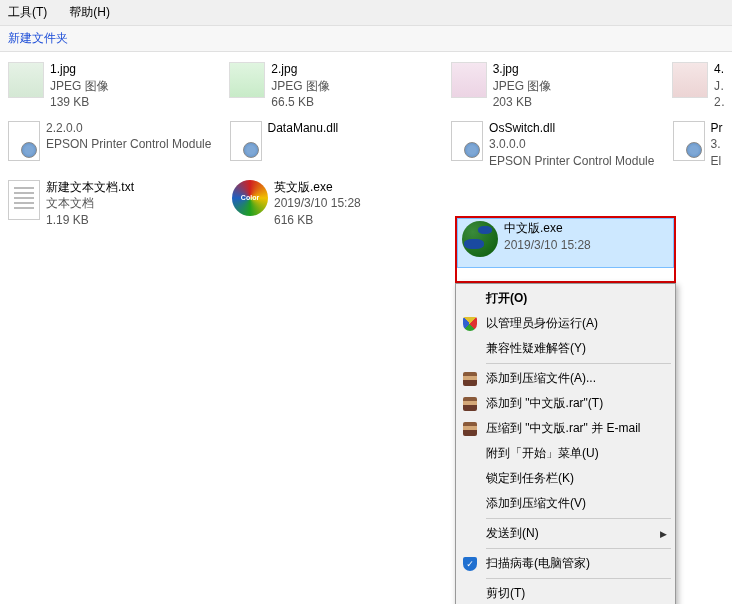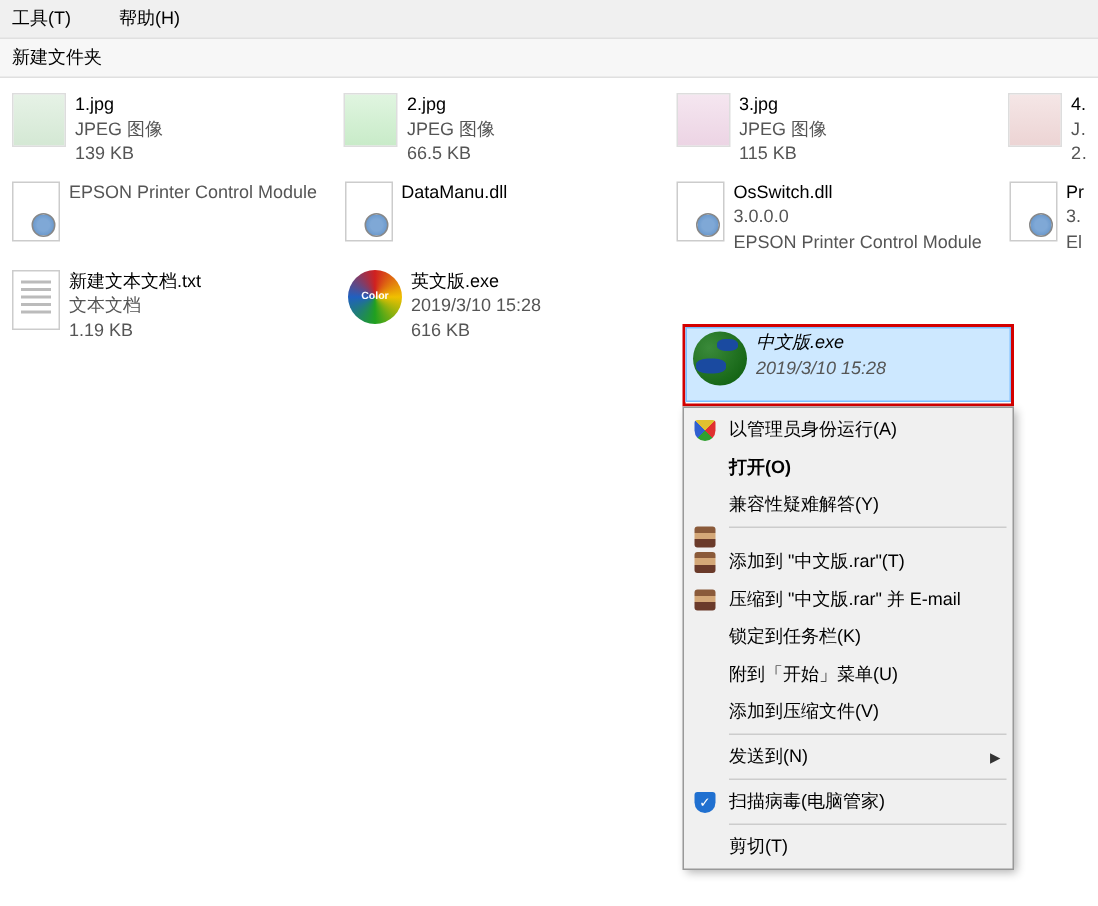--- a/index.html
+++ b/index.html
@@ -7,30 +7,30 @@
       font-family: "Microsoft YaHei", "Segoe UI", Tahoma, sans-serif;
       font-size: 12px;
       background: #fff;
       width: 732px;
       height: 604px;
       overflow: hidden;
       position: relative;
     }
     .menubar {
       display: flex;
-      gap: 32px;
+      gap: 22px;
       padding: 4px 8px;
       background: #f0f0f0;
       border-bottom: 1px solid #e0e0e0;
     }
     .menubar span { cursor: default; }
     .toolbar {
       padding: 4px 8px;
       background: #f7f7f7;
-      color: #000000;
+      color: #1d4ed8;
       border-bottom: 1px solid #e0e0e0;
     }
     .content {
       padding: 8px 4px;
       position: relative;
       background: #fff;
     }
     .row {
       display: flex;
       gap: 0;
@@ -238,37 +238,38 @@
         <span class="file-name">2.jpg</span>
         <span>JPEG 图像</span>
         <span>66.5 KB</span>
       </div>
     </div>
     <div class="file-item">
       <div class="thumb jpeg3"></div>
       <div class="file-meta">
         <span class="file-name">3.jpg</span>
         <span>JPEG 图像</span>
-        <span>115 KB</span>
+        <span>203 KB</span>
       </div>
     </div>
     <div class="file-item narrow">
       <div class="thumb jpeg4"></div>
       <div class="file-meta">
         <span class="file-name">4.</span>
         <span>JP</span>
         <span>23</span>
       </div>
     </div>
   </div>
 
   <div class="row">
     <div class="file-item">
       <div class="dll-icon"></div>
       <div class="file-meta">
+        <span>2.2.0.0</span>
         <span>EPSON Printer Control Module</span>
       </div>
     </div>
     <div class="file-item">
       <div class="dll-icon"></div>
       <div class="file-meta">
         <span class="file-name">DataManu.dll</span>
       </div>
     </div>
     <div class="file-item">
@@ -302,66 +303,67 @@
       <div class="exe-colorful">Color</div>
       <div class="file-meta">
         <span class="file-name">英文版.exe</span>
         <span>2019/3/10 15:28</span>
         <span>616 KB</span>
       </div>
     </div>
   </div>
 
   <div class="selected-wrap">
-    <div style="border:2px solid #d40000; padding:0 0 1px 0;font-style:italic;">
+    <div style="border:2px solid #d40000; padding:0 0 13px 0;">
       <div class="file-item selected" style="width:100%;margin:0;">
         <div class="exe-globe"></div>
         <div class="file-meta">
           <span class="file-name">中文版.exe</span>
           <span>2019/3/10 15:28</span>
         </div>
       </div>
     </div>
 
     <div class="context-menu" style="position:relative; top:0; width:100%;">
-      <div class="menu-item">
-        <span class="micon">
-            <span class="shield-ico"></span>
-          </span>
-        <span>以管理员身份运行(A)</span>
-      </div>
       <div class="menu-item bold">
           <span>打开(O)</span>
         </div>
       <div class="menu-item">
+        <span class="micon">
+            <span class="shield-ico"></span>
+          </span>
+        <span>以管理员身份运行(A)</span>
+      </div>
+      <div class="menu-item">
           <span>兼容性疑难解答(Y)</span>
         </div>
       <div class="menu-sep"></div>
       <div class="menu-item">
         <span class="micon">
             <span class="rar-ico"></span>
           </span>
+        <span>添加到压缩文件(A)...</span>
       </div>
       <div class="menu-item">
         <span class="micon">
             <span class="rar-ico"></span>
           </span>
         <span>添加到 "中文版.rar"(T)</span>
       </div>
       <div class="menu-item">
         <span class="micon">
             <span class="rar-ico"></span>
           </span>
         <span>压缩到 "中文版.rar" 并 E-mail</span>
       </div>
       <div class="menu-item">
+          <span>附到「开始」菜单(U)</span>
+        </div>
+      <div class="menu-item">
           <span>锁定到任务栏(K)</span>
-        </div>
-      <div class="menu-item">
-          <span>附到「开始」菜单(U)</span>
         </div>
       <div class="menu-item">
           <span>添加到压缩文件(V)</span>
         </div>
       <div class="menu-sep"></div>
       <div class="menu-item">
         <span>发送到(N)</span>
         <span class="submenu-arrow">▶</span>
       </div>
       <div class="menu-sep"></div>

